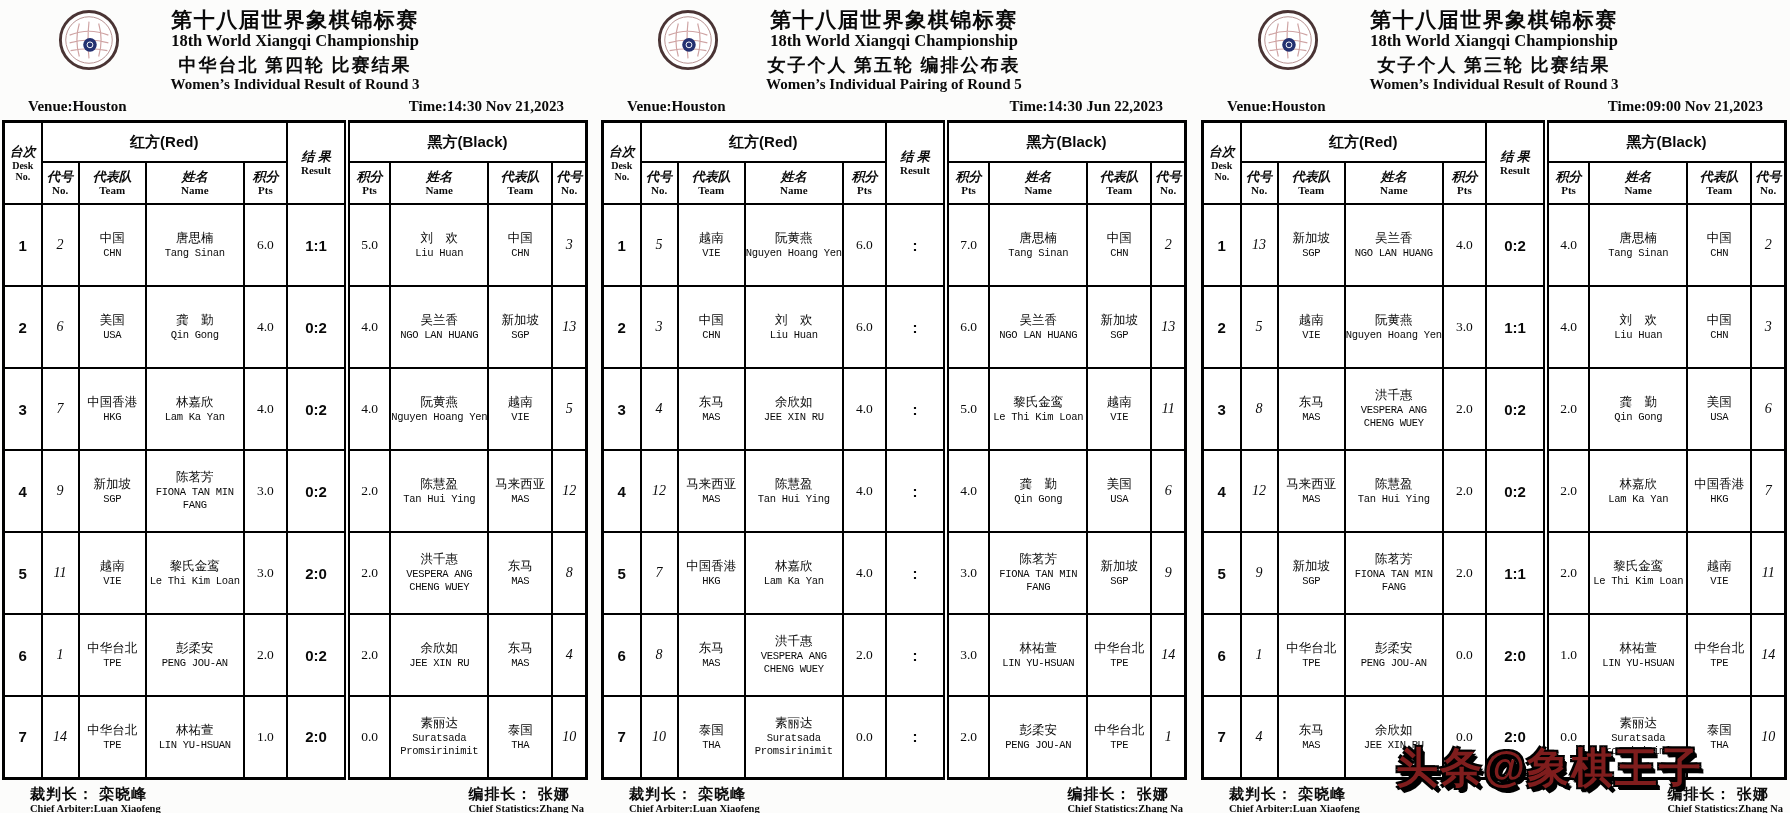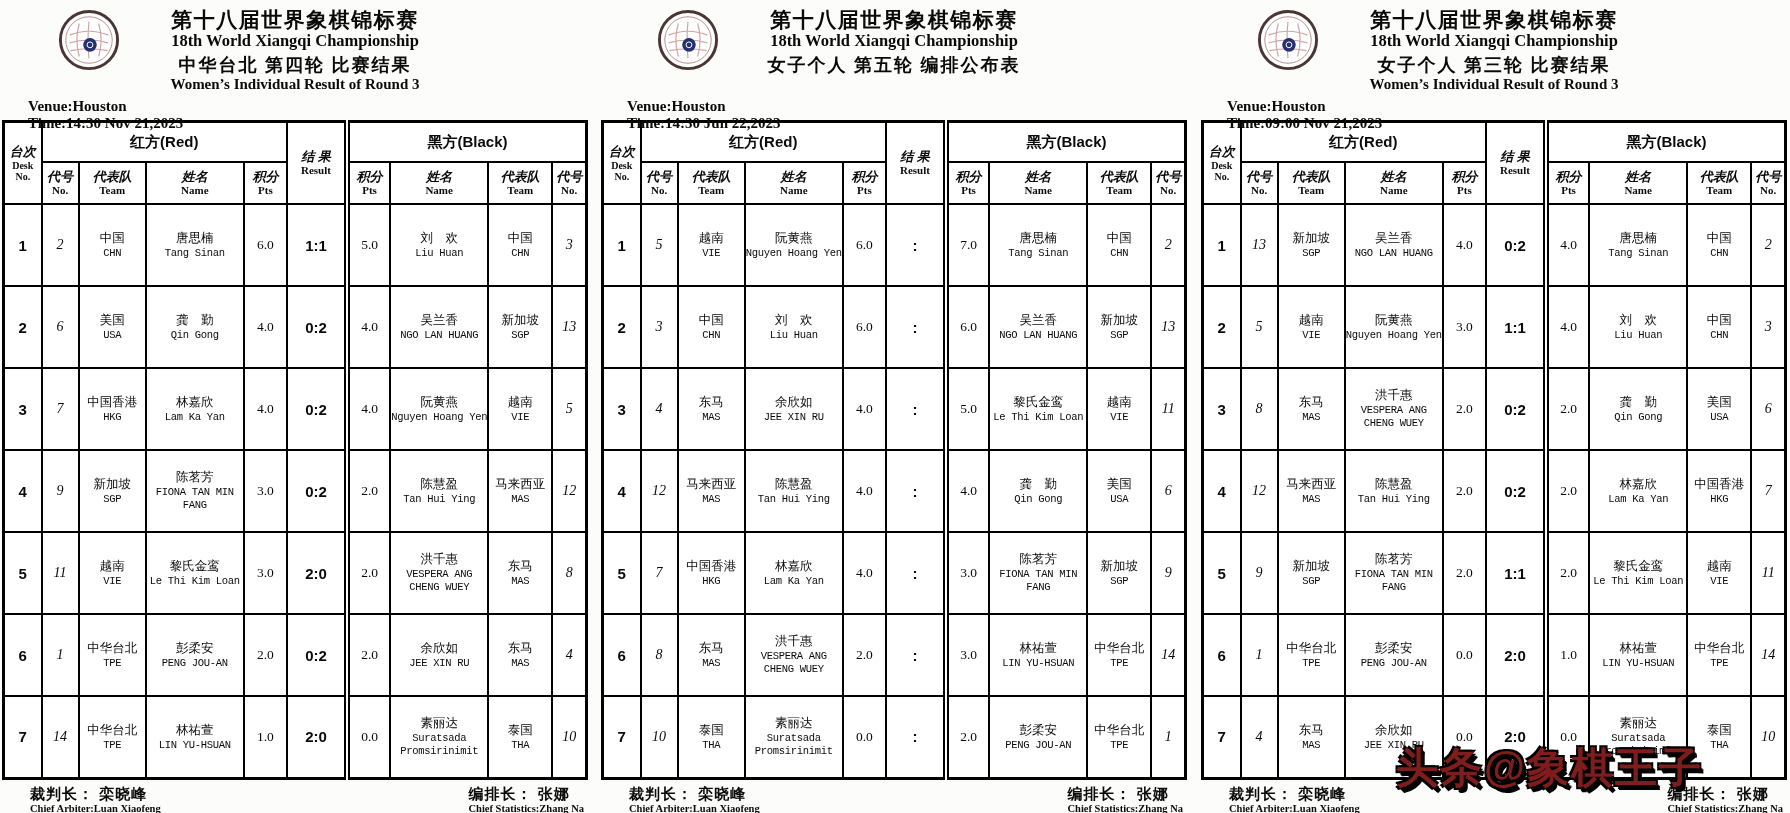--- a/index.html
+++ b/index.html
@@ -10,21 +10,21 @@
 
   
   .hdr{position:relative;height:92px;}
   .logo{position:absolute;left:56px;top:3px;width:62px;height:62px;}
   .titles{text-align:center;padding-top:2px;line-height:1.15;}
   .t1{font-size:21px;font-weight:bold;letter-spacing:1.5px;}
   .t2{font-size:16.5px;font-weight:bold;}
   .t3{font-size:18px;font-weight:bold;margin-top:4px;letter-spacing:2px;}
   .t4{font-size:15px;font-weight:bold;}
   .vt{display:flex;justify-content:space-between;font-weight:bold;font-size:15px;
-      padding:0 24px 0 26px;height:22px;align-items:flex-start;flex-direction:column;}
+      padding:0 24px 0 26px;height:22px;align-items:flex-start;}
 
   
   table{border-collapse:collapse;table-layout:fixed;width:100%;
         border:3px solid #000;background:#fff;}
   th,td{border:2px solid #000;text-align:center;vertical-align:middle;padding:0;overflow:hidden;}
   thead tr.h1 th{height:38px;}
   thead tr.h2 th{height:40px;border-radius:15px;}
   tbody tr{height:82px;}
   .result{border-left:1px solid #ef4444;border-right:6px double #000;}
   .th-side{font-size:15px;font-weight:bold;font-family:"Liberation Sans",sans-serif;}
@@ -330,20 +330,21 @@
           <circle cx="32" cy="32" r="24" fill="none" stroke="#b78f8f" stroke-width="1"></circle>
           <path d="M12 27 Q32 19 52 27 M12 35 Q32 29 52 35 M13 43 Q32 39 51 43 M22 15 Q17 32 22 49 M32 13 Q30 32 32 51 M42 15 Q47 32 42 49" stroke="#cfa3a3" stroke-width="1.2" fill="none"></path>
           <circle cx="33" cy="37" r="7" fill="#243070"></circle>
           <circle cx="33" cy="37" r="3" fill="none" stroke="#fff" stroke-width="1"></circle>
         </svg>
       </div>
       <div class="titles">
         <div class="t1">第十八届世界象棋锦标赛</div>
         <div class="t2">18th World Xiangqi Championship</div>
         <div class="t3">女子个人 第五轮 编排公布表</div>
+        <div class="t4">Women’s Individual Pairing of Round 5</div>
       </div>
     </div>
     <div class="vt">
       <span>Venue:Houston</span>
       <span>Time:14:30 Jun 22,2023</span>
     </div>
     <table>
       <colgroup>
         <col style="width:38px">
           <col style="width:37px">

